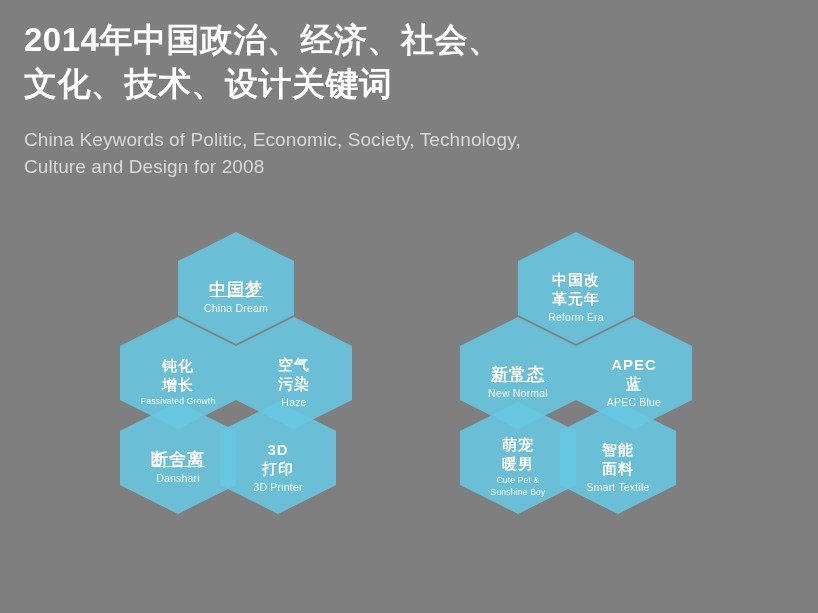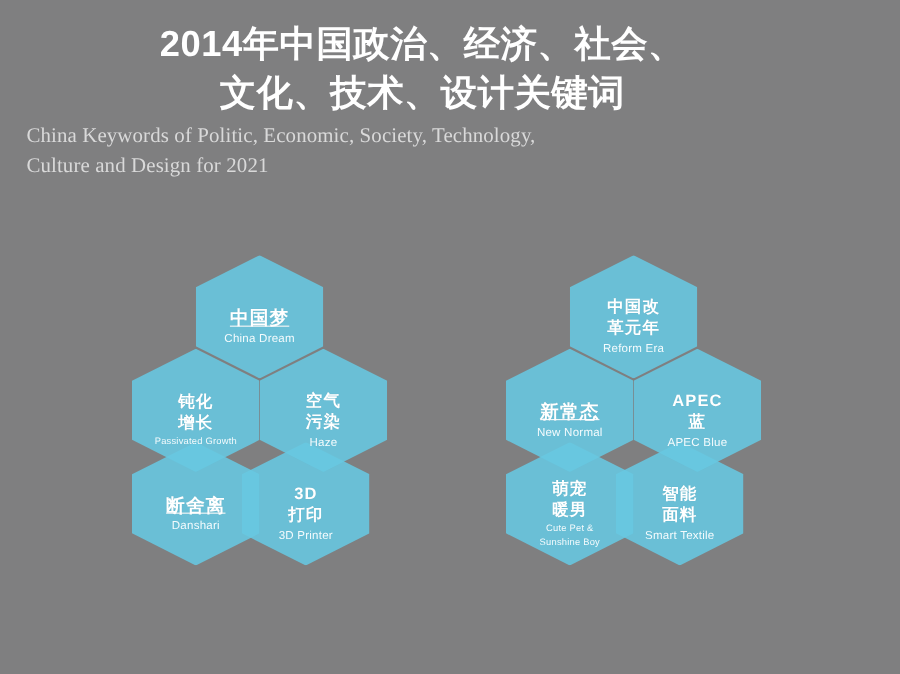--- a/index.html
+++ b/index.html
@@ -29,31 +29,30 @@
     top: 18px;
     width: 720px;
   }
   .title-line {
     font-size: 33px;
     font-weight: bold;
     color: #ffffff;
     line-height: 1.32;
     letter-spacing: 0.5px;
     white-space: nowrap;
-    text-align: center;
   }
   .subtitle-line {
     font-size: 19px;
     font-weight: normal;
     color: #d9d9d9;
     line-height: 1.42;
     letter-spacing: 0.1px;
     white-space: nowrap;
   }
-  .subtitle-wrap { margin-top: 6px; font-family: Liberation Serif, serif; }
+  .subtitle-wrap { margin-top: 22px; }
 
   
   .cluster {
     position: absolute;
     width: 240px;
     height: 340px;
   }
   #cluster-left  { left: 118px; top: 232px; }
   #cluster-right { left: 458px; top: 232px; }
 
@@ -122,21 +121,21 @@
 
 <div id="slide">
 
   <div class="heading">
     <div>
       <div class="title-line">2014年中国政治、经济、社会、</div>
       <div class="title-line">文化、技术、设计关键词</div>
     </div>
     <div class="subtitle-wrap">
       <div class="subtitle-line">China Keywords of Politic, Economic, Society, Technology,</div>
-      <div class="subtitle-line">Culture and Design for 2021</div>
+      <div class="subtitle-line">Culture and Design for 2008</div>
     </div>
   </div>
 
   <div class="cluster" id="cluster-left">
       <div class="hex pos-top">
         <div class="label">
           <div class="hex-cn big">中国梦</div>
           <div class="hex-en">China Dream</div>
         </div>
       </div>

